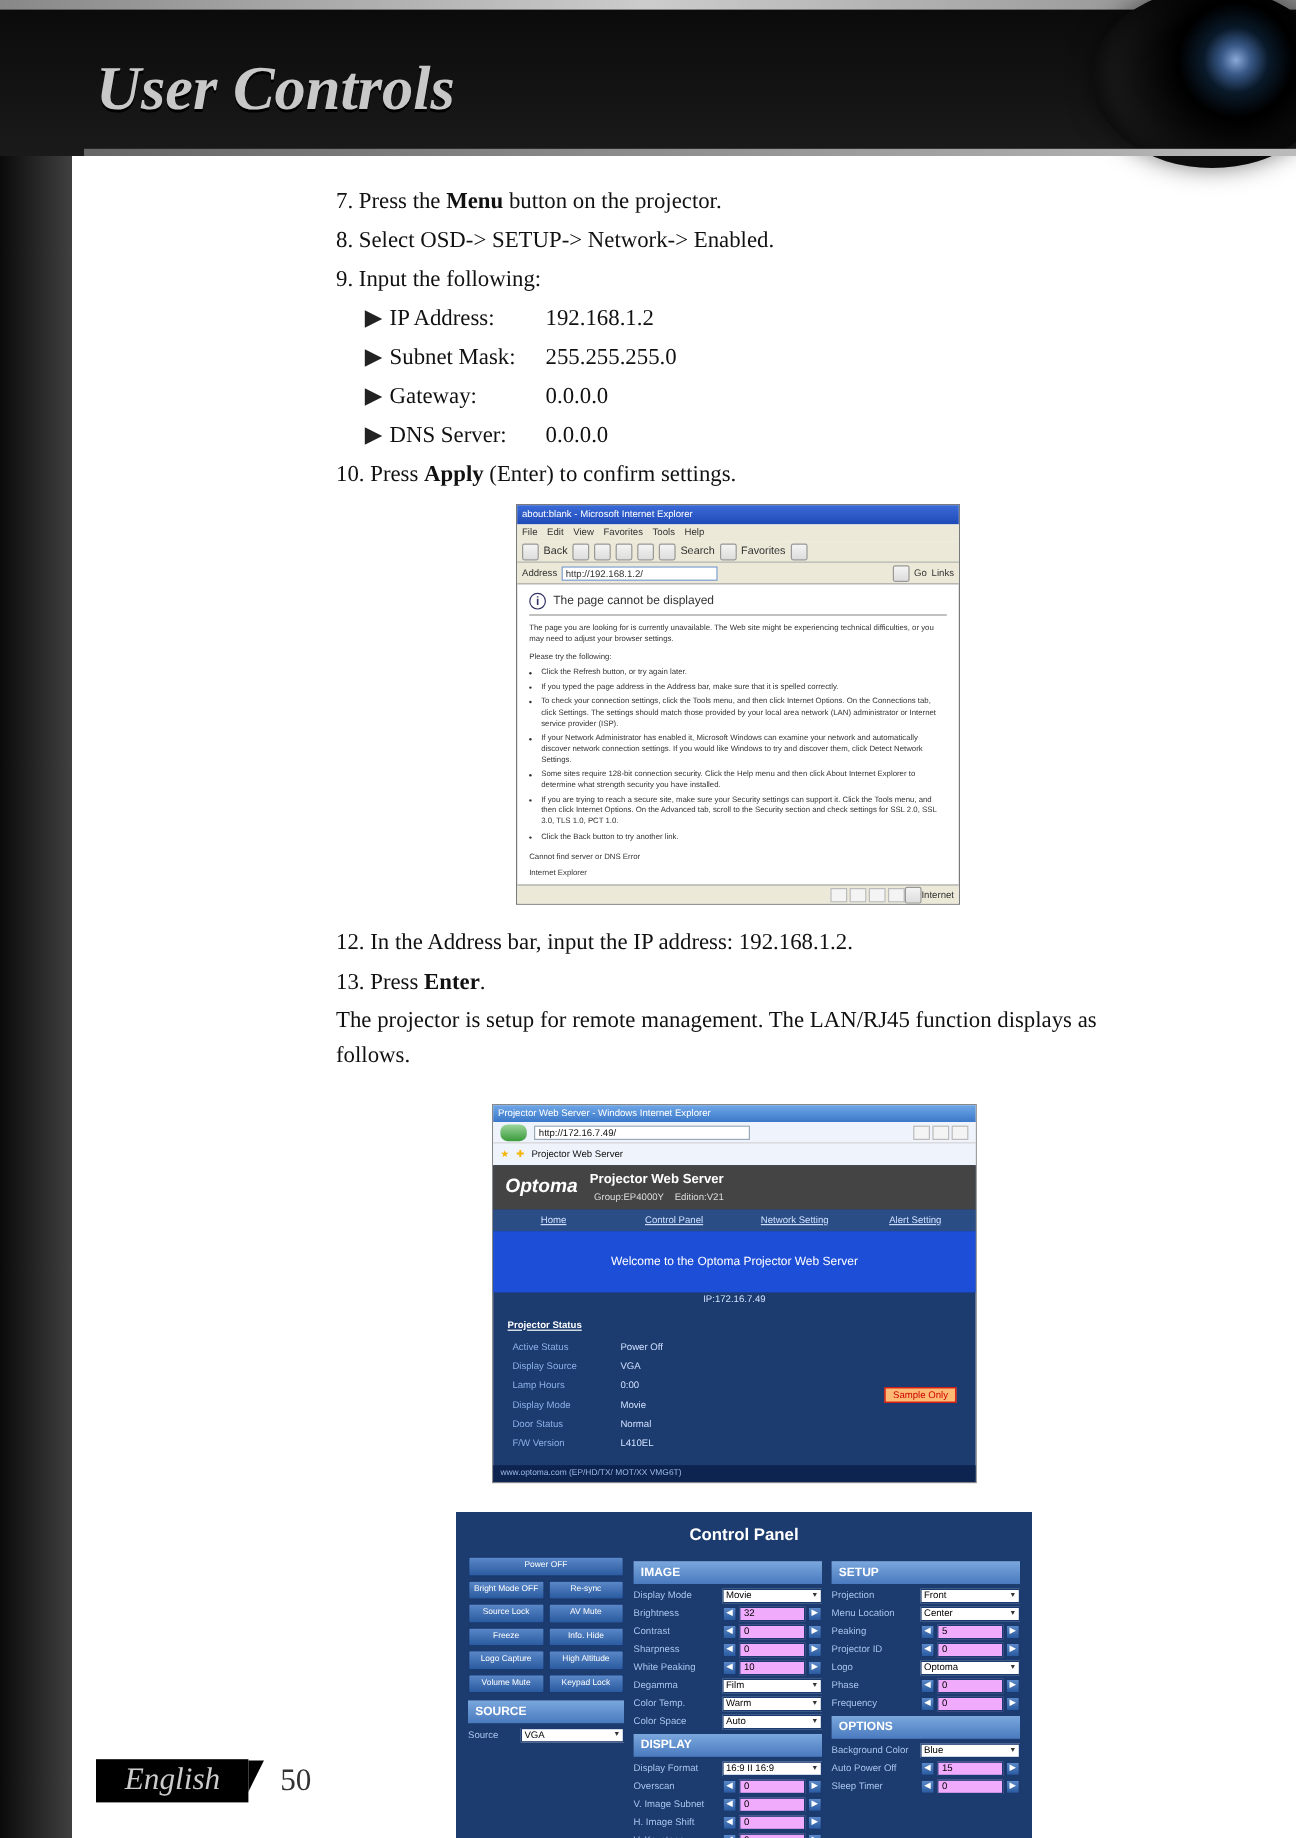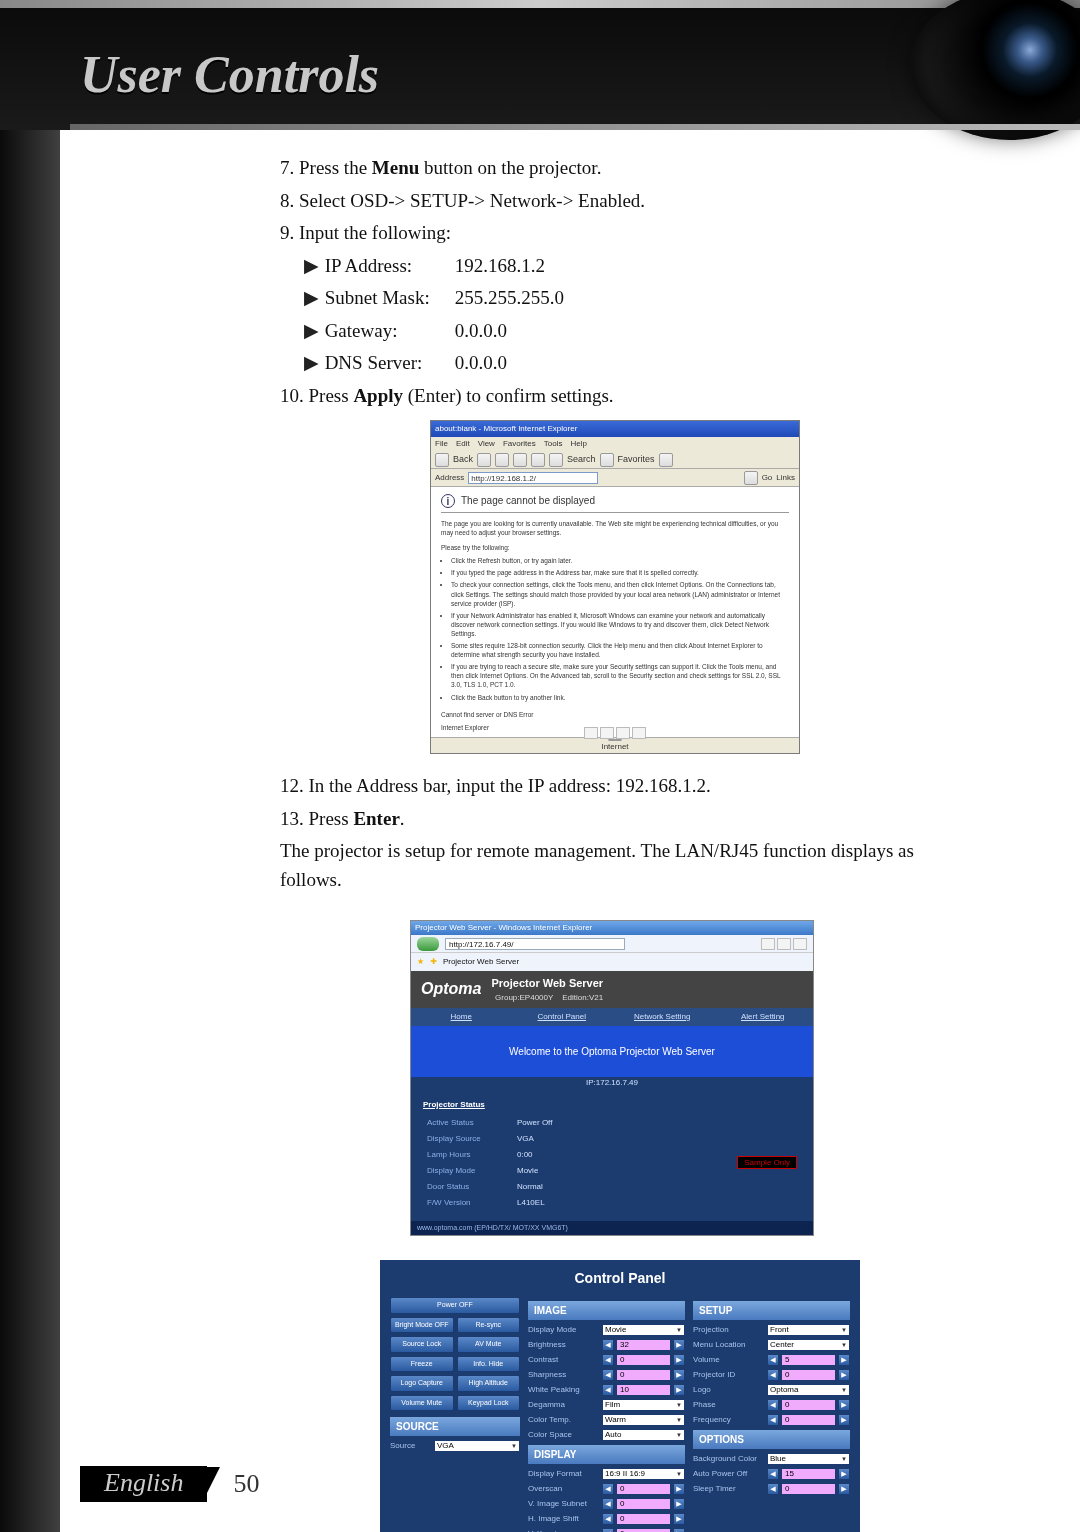--- a/index.html
+++ b/index.html
@@ -161,21 +161,20 @@
   .browser-status {
     height: 16px;
     background: #ece9d8;
     border-top: 1px solid #aaa;
     display:flex;
     justify-content:flex-end;
     align-items:center;
     padding:0 4px;
     font-size:8px;
     gap:0;
-    flex-direction:column;
   }
   .status-cells { display:flex; gap:2px;}
   .status-cells div{ width:14px; height:12px; border:1px solid #bbb; background:#f4f4f4; }
 
   
   .optoma-window {
     width: 404px;
     margin: 26px auto 24px 130px;
     border: 1px solid #888;
     font-family: Liberation Sans, sans-serif;
@@ -208,21 +207,21 @@
   .opt-nav{display:flex;background:#2a4d85;}
   .opt-nav div{flex:1;text-align:center;font-size:8px;padding:3px 0;text-decoration:underline;color:#cfe0ff;}
   .opt-welcome{text-align:center;padding:18px;font-size:10px;background:#1d4ed8;}
   .opt-ip{font-size:8px;text-align:center;color:#cfe0ff;margin-bottom:6px;}
   .opt-status{padding:4px 12px 10px;font-size:8px;}
   .opt-status-title{text-decoration:underline;font-weight:bold;margin-bottom:4px;}
   .opt-status table{border-collapse:collapse;width:100%;}
   .opt-status td{padding:2px 4px;color:#cfe0ff;font-size:8px;}
   .opt-status td:first-child{color:#8ab0e8;width:90px;}
   .sample-only{
-    border:1px solid #c00;color:#c00;background:#000000;
+    border:1px solid #c00;color:#c00;background:#fdba74;
     font-size:8px;padding:1px 6px;
   }
   .opt-footer{background:#0d2450;font-size:7px;padding:2px 6px;color:#9bb8e8;}
 
   
   .control-panel {
     width: 480px;
     margin: 0 auto 0 100px;
     background: #1c3b6e;
     color: #fff;
@@ -580,21 +579,21 @@
         <div id="cp-setup-rows">
             <div class="cp-row">
               <span class="cp-label">Projection</span>
               <div class="cp-sel">Front</div>
             </div>
             <div class="cp-row">
               <span class="cp-label">Menu Location</span>
               <div class="cp-sel">Center</div>
             </div>
             <div class="cp-row">
-              <span class="cp-label">Volume</span>
+              <span class="cp-label">Peaking</span>
               <div class="cp-spin">
                 <div class="cp-spin-btn">◀</div>
                 <div class="cp-spin-val">5</div>
                 <div class="cp-spin-btn">▶</div>
               </div>
             </div>
             <div class="cp-row">
               <span class="cp-label">Projector ID</span>
               <div class="cp-spin">
                 <div class="cp-spin-btn">◀</div>

